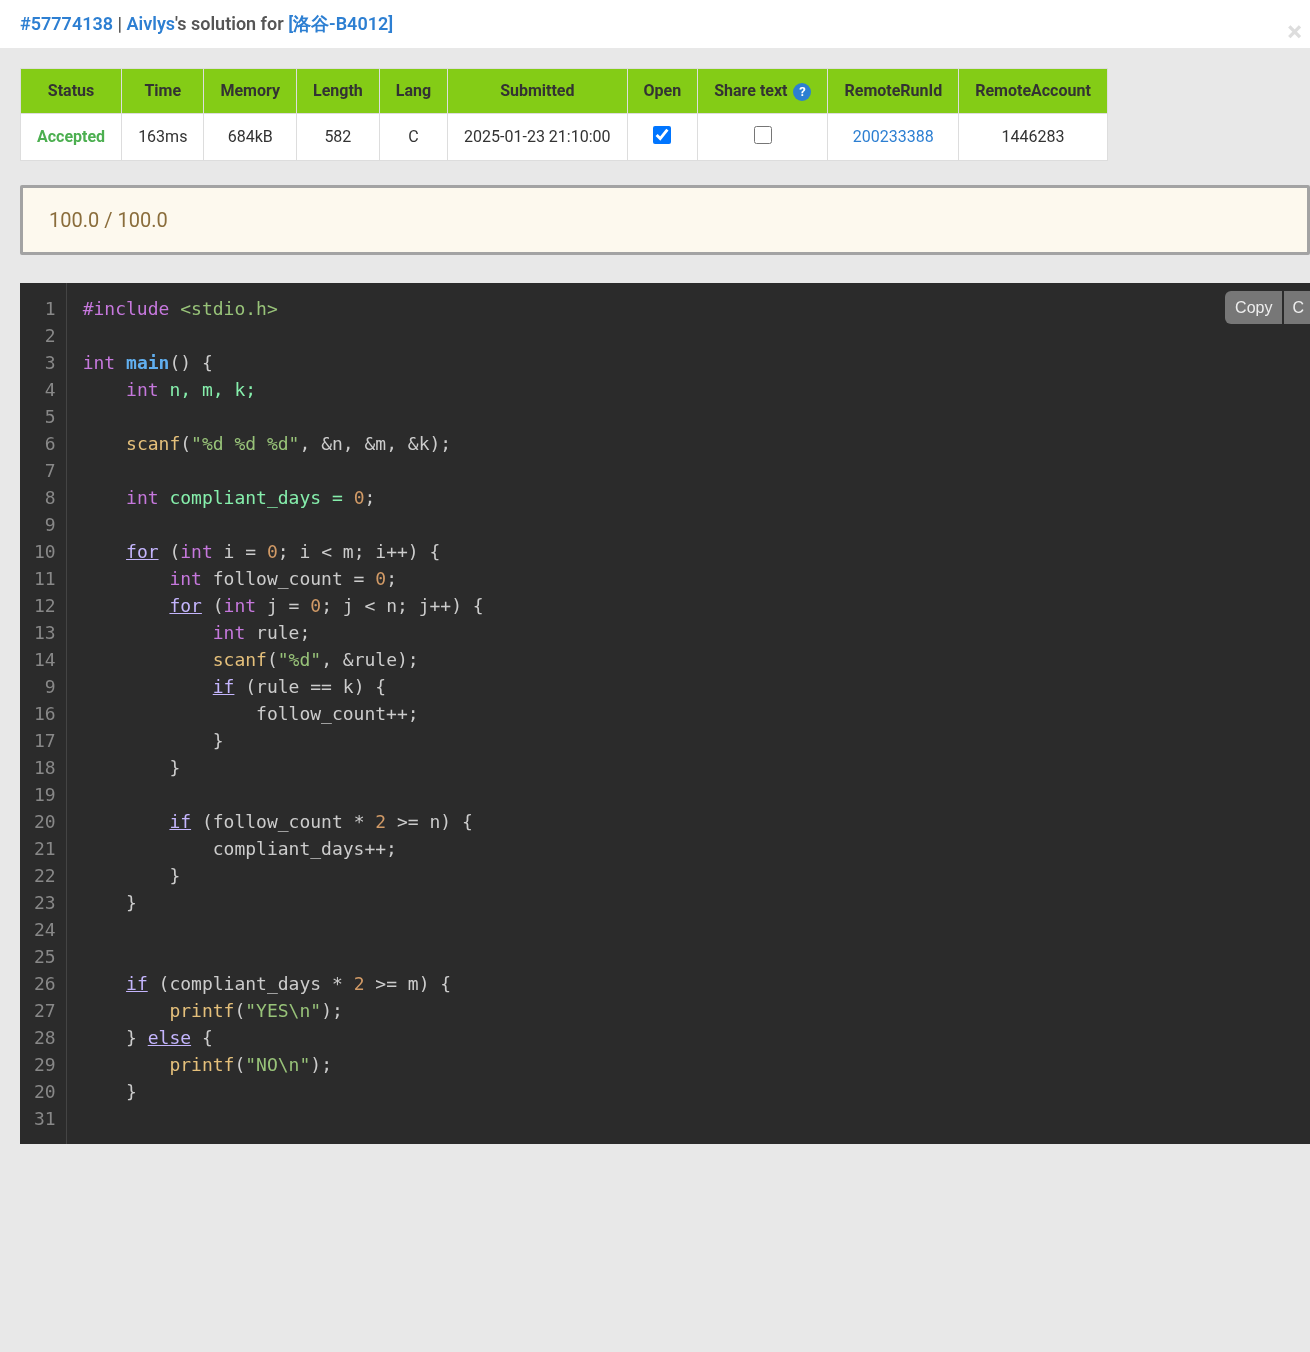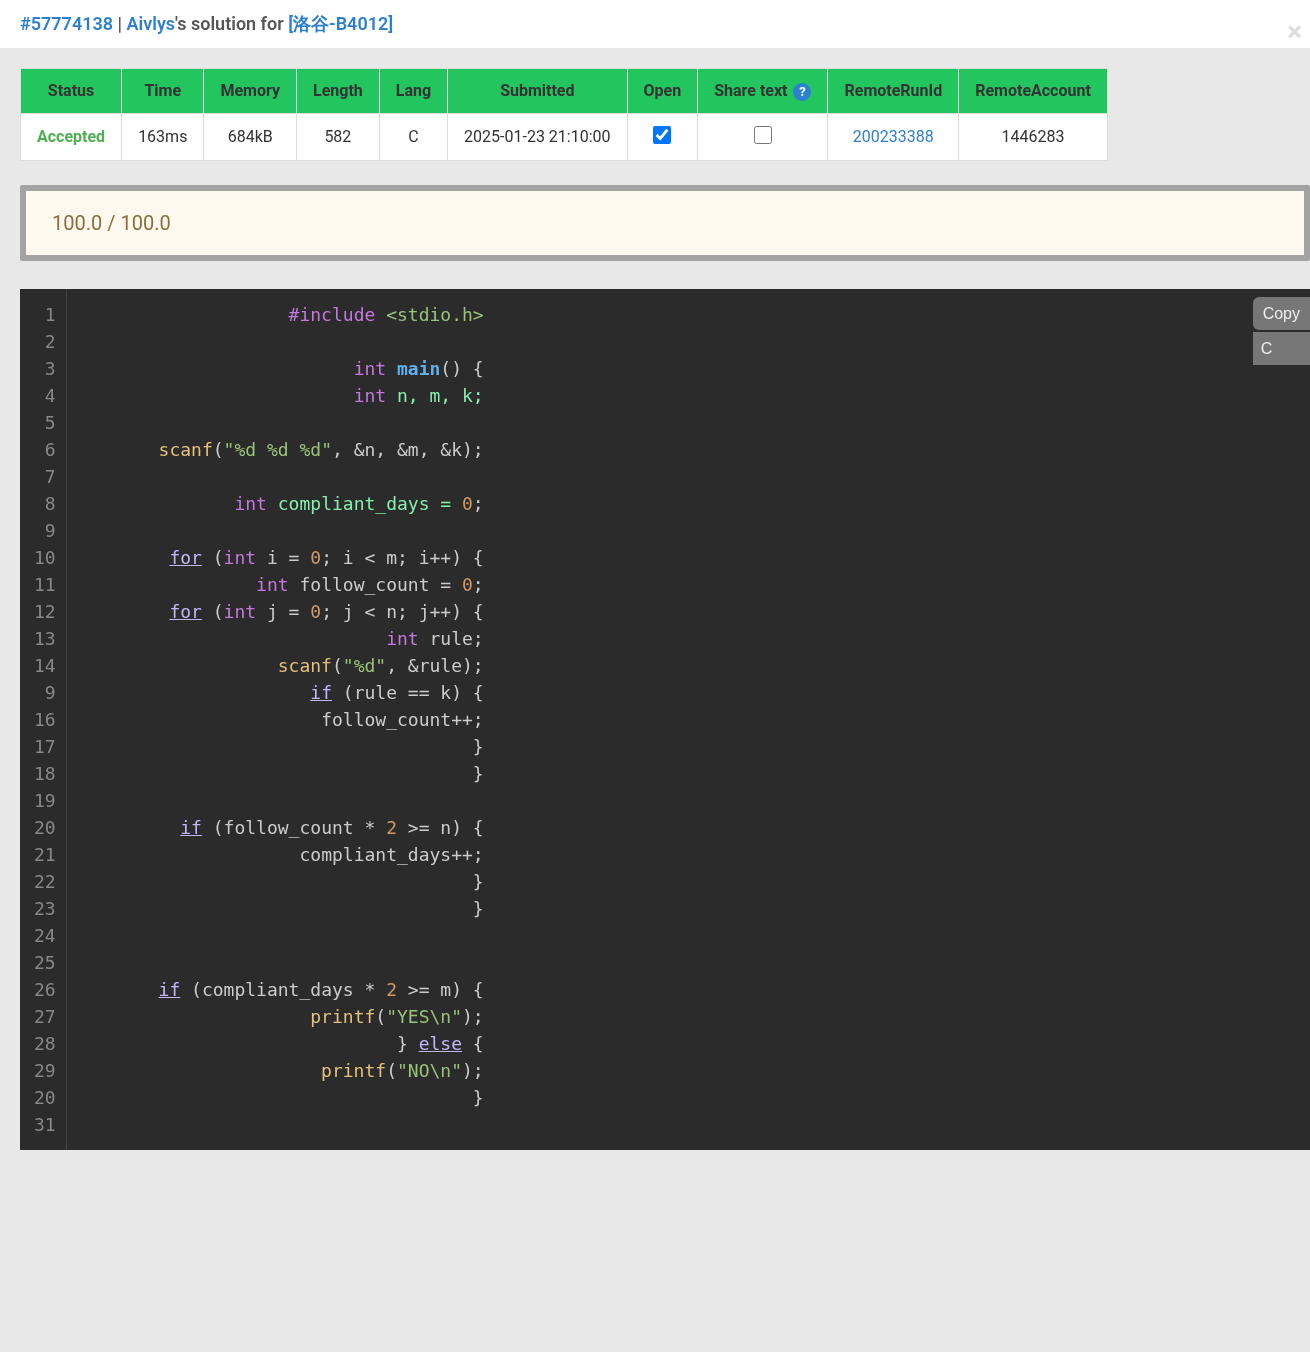--- a/index.html
+++ b/index.html
@@ -30,21 +30,21 @@
     cursor: pointer;
     line-height: 1;
   }
   .content-wrap { padding: 20px 0 0 20px; }
   .info-table {
     border-collapse: collapse;
     background: #fff;
     font-size: 16px;
   }
   .info-table th {
-    background: #22c55e;
+    background: #84cc16;
     padding: 12px 16px;
     font-weight: 700;
     color: #333;
     border: 1px solid #ddd;
     text-align: center;
     white-space: nowrap;
   }
   .info-table td {
     padding: 12px 16px;
     border: 1px solid #ddd;
@@ -66,21 +66,21 @@
     margin-left: 2px;
     cursor: pointer;
   }
   .checkbox-cell input {
     width: 18px; height: 18px;
     cursor: pointer;
   }
   .score-banner {
     margin-top: 24px;
     background: #fdf9ee;
-    border: 6px solid #a3a3a3;
+    border: 3px solid #a3a3a3;
     padding: 20px 26px;
     font-size: 20px;
     color: #8a6d3b;
     border-radius: 2px;
     margin-right: 0;
   }
   .code-panel {
     margin-top: 28px;
     background: #2b2b2b;
     position: relative;
@@ -88,21 +88,20 @@
     font-size: 18px;
     line-height: 27px;
   }
   .code-toolbar {
     position: absolute;
     right: 0;
     top: 8px;
     display: flex;
     gap: 2px;
     z-index: 2;
-    flex-direction: column;
   }
   .code-toolbar span {
     background: #777;
     color: #eee;
     font-family: -apple-system, sans-serif;
     font-size: 16px;
     padding: 3px 10px;
     border-radius: 6px 0 0 6px;
     cursor: pointer;
   }
@@ -118,21 +117,20 @@
     padding: 12px 10px 12px 14px;
     user-select: none;
     border-right: 1px solid #444;
   }
   .gutter div { height: 27px; }
   .code-lines {
     padding: 12px 0 12px 16px;
     color: #ccc;
     white-space: pre;
     overflow: hidden;
-    text-align: right;
   }
   .code-lines .line { height: 27px; }
   
   .tok-pp   { color: #c678dd; }
   .tok-inc  { color: #98c379; }
   .tok-kw   { color: #c4b5fd; text-decoration: underline; }
   .tok-type { color: #c678dd; }
   .tok-fn   { color: #61afef; font-weight:600;}
   .tok-fnc  { color: #e5c07b; font-weight:400;}
   .tok-num  { color: #d19a66; }

